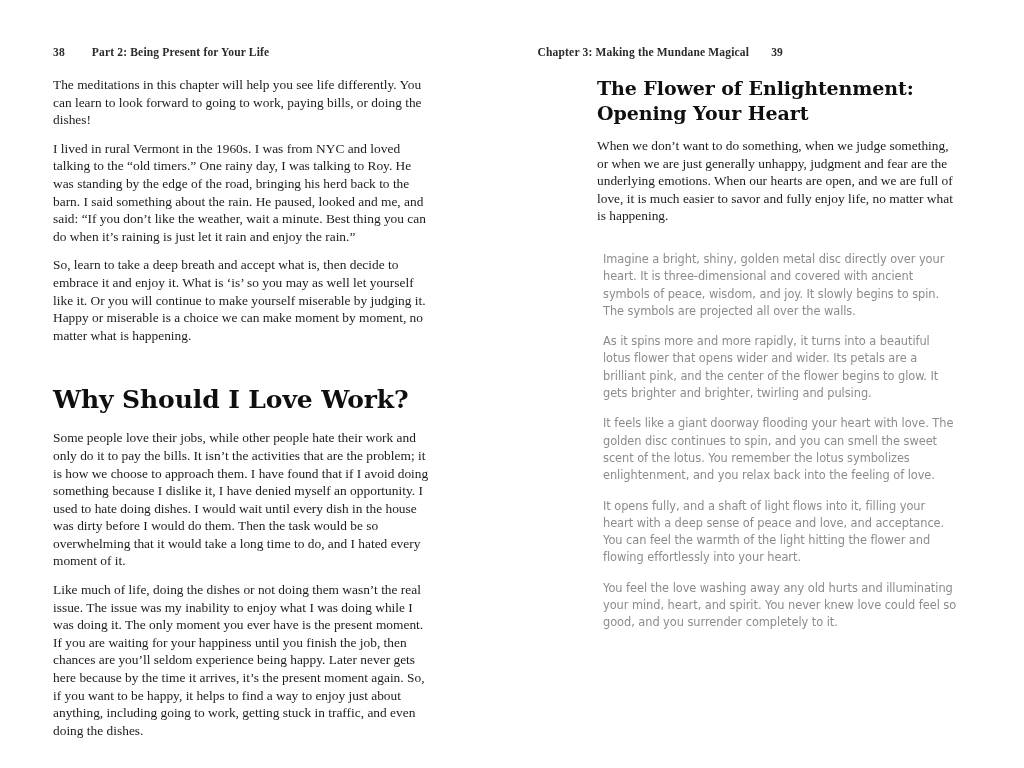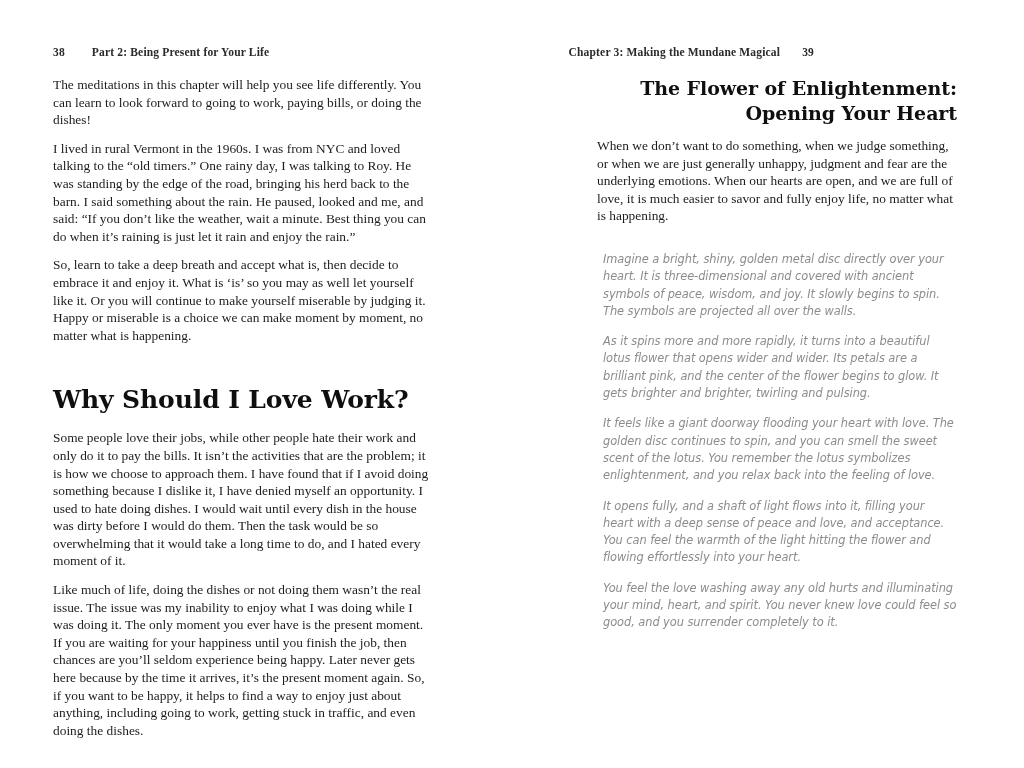--- a/index.html
+++ b/index.html
@@ -30,21 +30,21 @@
     position: absolute;
     top: 46px;
     font-family: "Liberation Serif", serif;
     font-size: 11.5px;
     font-weight: 700;
     letter-spacing: 0.015em;
     color: #2a2a2a;
     white-space: nowrap;
   }
   .running-head.left  { left: 53px; }
-  .running-head.right { right: 36px; text-align: right; }
+  .running-head.right { right: 67px; text-align: right; }
 
   .folio {
     font-family: "Liberation Serif", serif;
     font-weight: 700;
     font-size: 11.5px;
     color: #2a2a2a;
   }
   .rh-gap-left  { display: inline-block; width: 27px; }
   .rh-gap-right { display: inline-block; width: 22px; }
 
@@ -82,37 +82,35 @@
     color: #0f0f0f;
     letter-spacing: -0.004em;
   }
   h2.section-title.big {
     font-size: 25px;
     line-height: 30px;
   }
   h2.section-title.med {
     font-size: 19px;
     line-height: 25px;
-    text-align: right;
   }
 
   .spacer-before-h2 { height: 30px; }
   .spacer-after-h2-big { height: 14px; }
   .spacer-after-h2-med { height: 11px; }
 
   
   .meditation {
     margin-top: 26px;
     margin-left: 6px;
     width: 354px;
   }
   p.meditation-para {
     margin: 0 0 13px 0;
     font-family: "DejaVu Sans", sans-serif;
-    font-style: italic;
     font-size: 11.4px;
     line-height: 17.3px;
     color: #8c8c8c;
     letter-spacing: -0.005em;
   }
   p.meditation-para:last-child { margin-bottom: 0; }
 </style>
 </head>
 <body>
 

